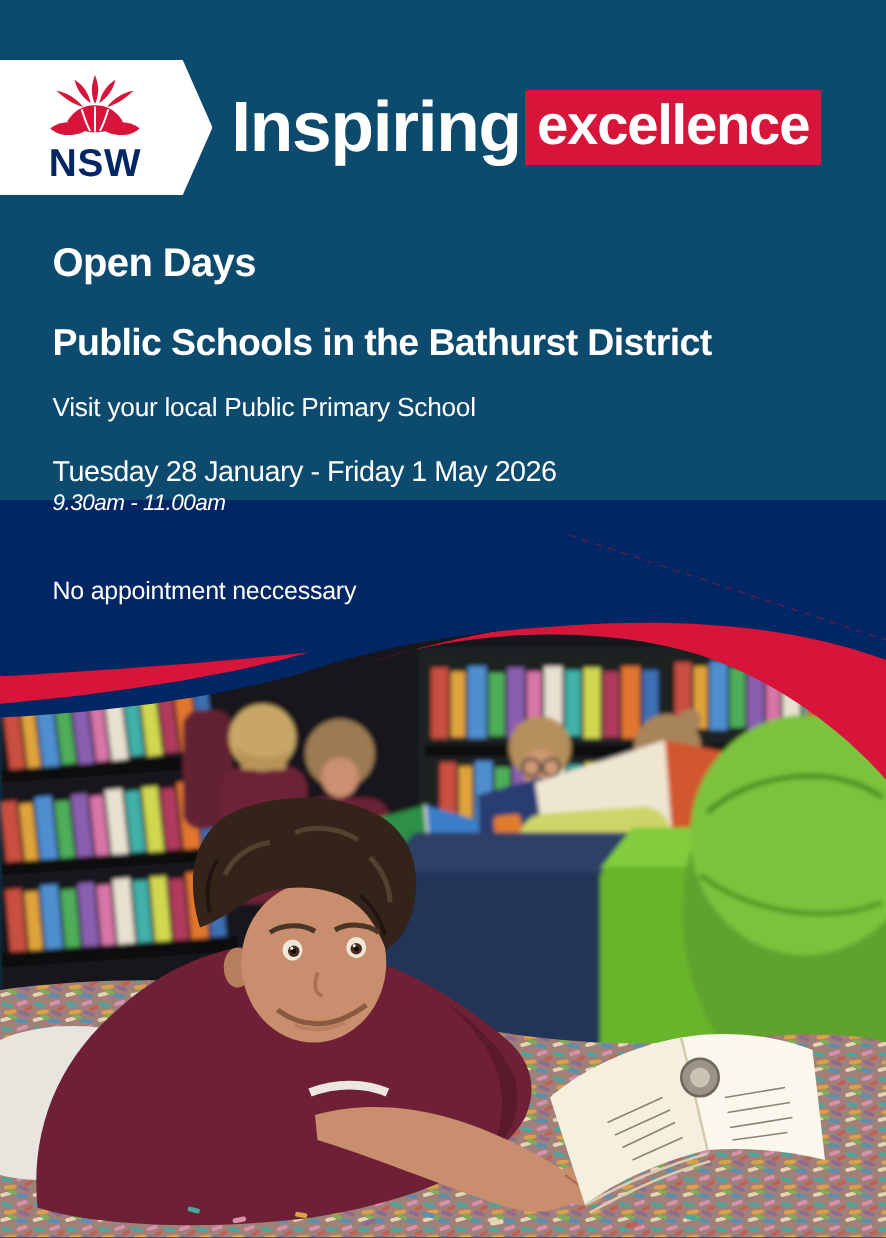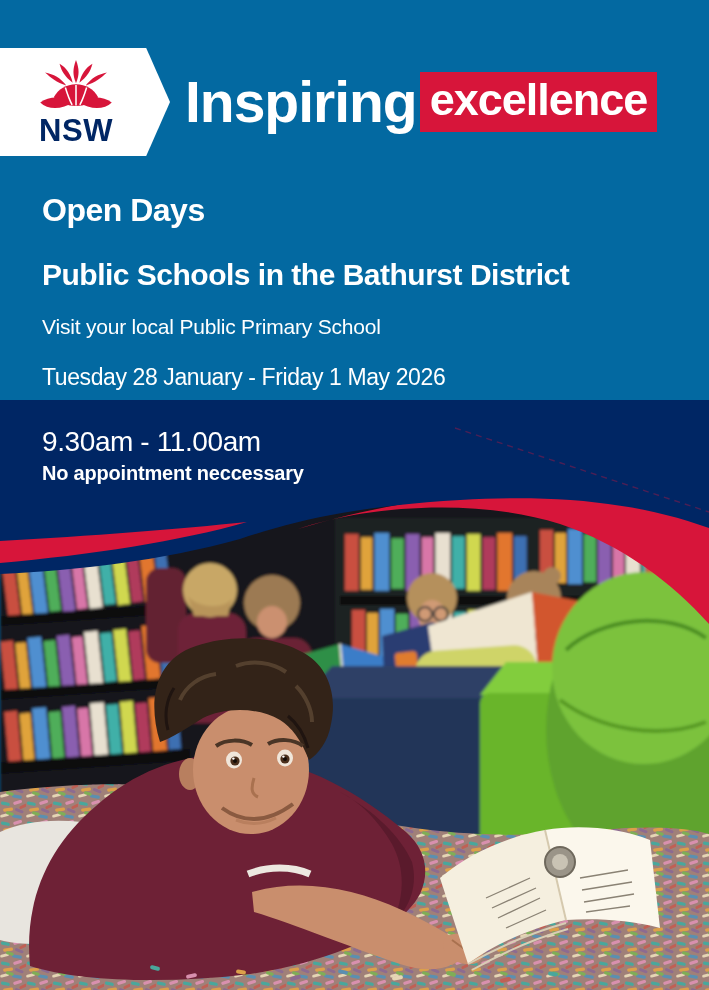--- a/index.html
+++ b/index.html
@@ -1,20 +1,20 @@
 <!DOCTYPE html>
 <html><head>
 <meta charset="utf-8">
 <style>
   html,body{margin:0;padding:0;}
   .page{
     position:relative;
     width:709px;height:990px;
     overflow:hidden;
-    background:#0369a1;
+    background:#0c4a6e;
     font-family:"Liberation Sans",sans-serif;
   }
   
   .nsw-box{
     position:absolute;left:0;top:48px;
     width:170px;height:108px;
     background:#ffffff;
     clip-path:polygon(0 0,86% 0,100% 50%,86% 100%,0 100%);
     display:flex;flex-direction:column;align-items:center;justify-content:center;
     padding-right:18px;box-sizing:border-box;
@@ -37,22 +37,22 @@
   }
   .tagline .w2{
     color:#ffffff;font-weight:700;font-size:45px;letter-spacing:-1px;
   }
   
   .copy{position:absolute;left:42px;top:0;width:640px;z-index:5;color:#ffffff;}
   .copy .title{position:absolute;top:192px;left:0;font-size:32px;font-weight:700;letter-spacing:-0.5px;white-space:nowrap;}
   .copy .subtitle{position:absolute;top:258px;left:0;font-size:30px;font-weight:700;letter-spacing:-0.5px;white-space:nowrap;}
   .copy .l1{position:absolute;top:315px;left:0;font-size:21px;font-weight:400;letter-spacing:-0.2px;white-space:nowrap;}
   .copy .l2{position:absolute;top:364px;left:0;font-size:23px;font-weight:400;letter-spacing:-0.4px;white-space:nowrap;}
-  .copy .l3{position:absolute;top:426px;left:0;font-size:28px;font-weight:400;letter-spacing:-0.4px;white-space:nowrap;}
-  .copy .l4{position:absolute;top:462px;left:0;font-size:20px;font-weight:700;letter-spacing:-0.2px;white-space:nowrap;}
+  .copy .l3{position:absolute;top:392px;left:0;font-size:18px;font-weight:400;letter-spacing:-0.4px;white-space:nowrap;font-style:italic;}
+  .copy .l4{position:absolute;top:462px;left:0;font-size:20px;font-weight:400;letter-spacing:-0.2px;white-space:nowrap;}
   
   .photo-wrap{position:absolute;left:0;top:400px;width:709px;height:590px;z-index:1;}
 </style>
 </head>
 <body>
 
 <div class="page">
 
   <div class="nsw-box">
     <svg width="78" height="58" viewBox="0 0 80 60" aria-hidden="true">

